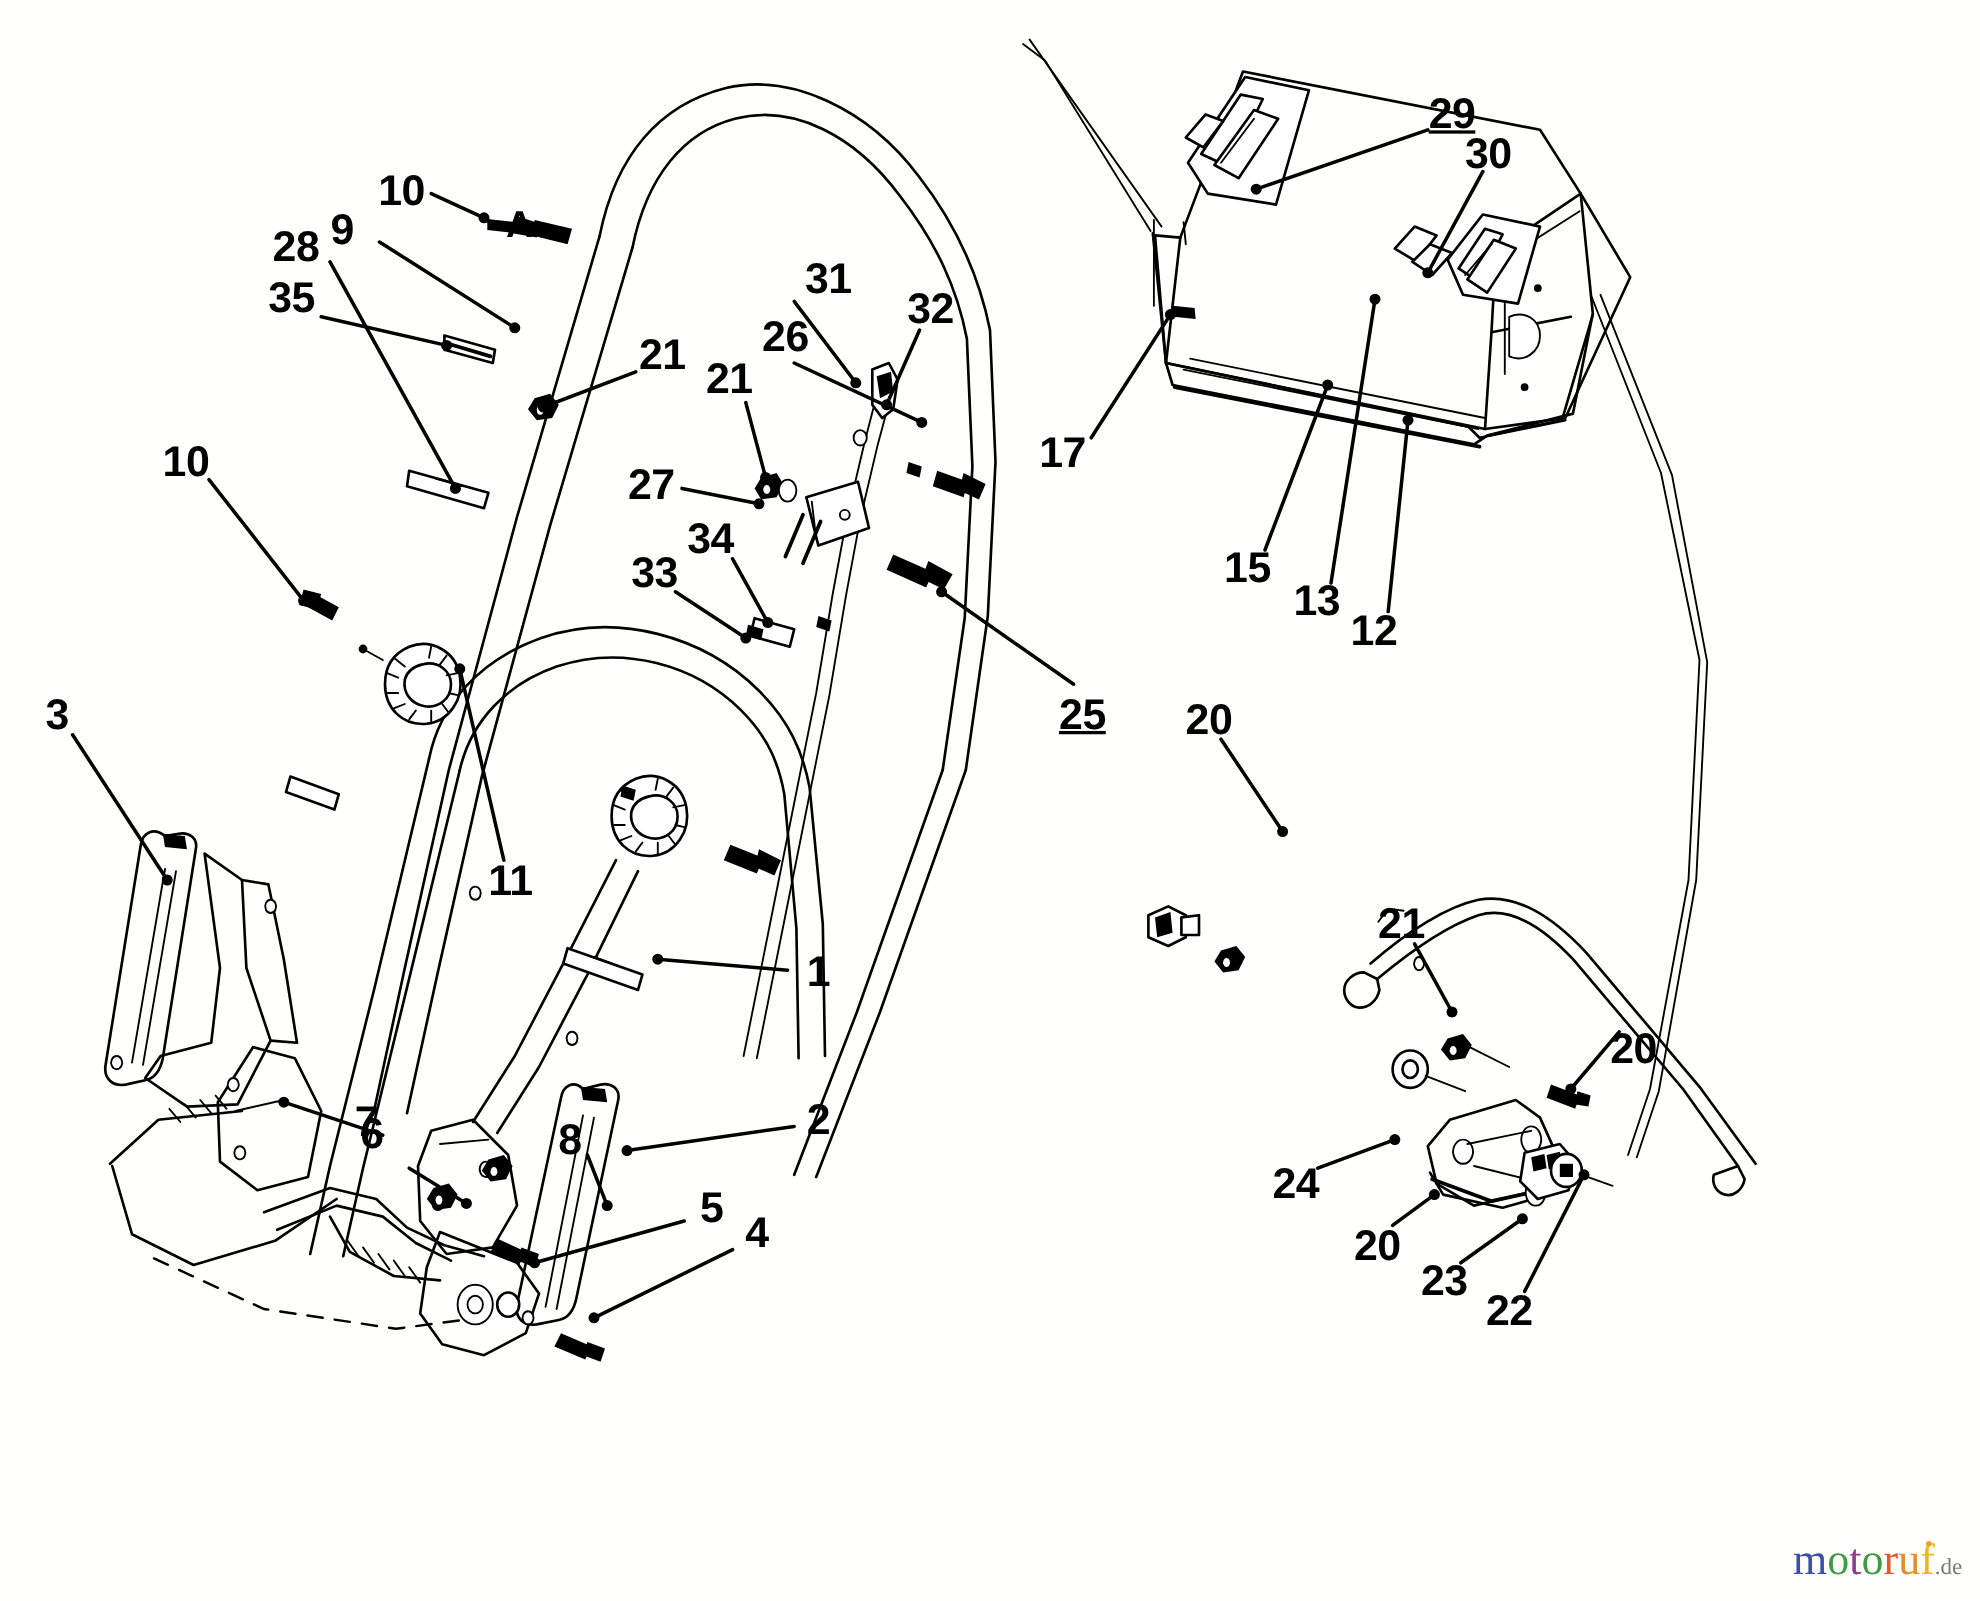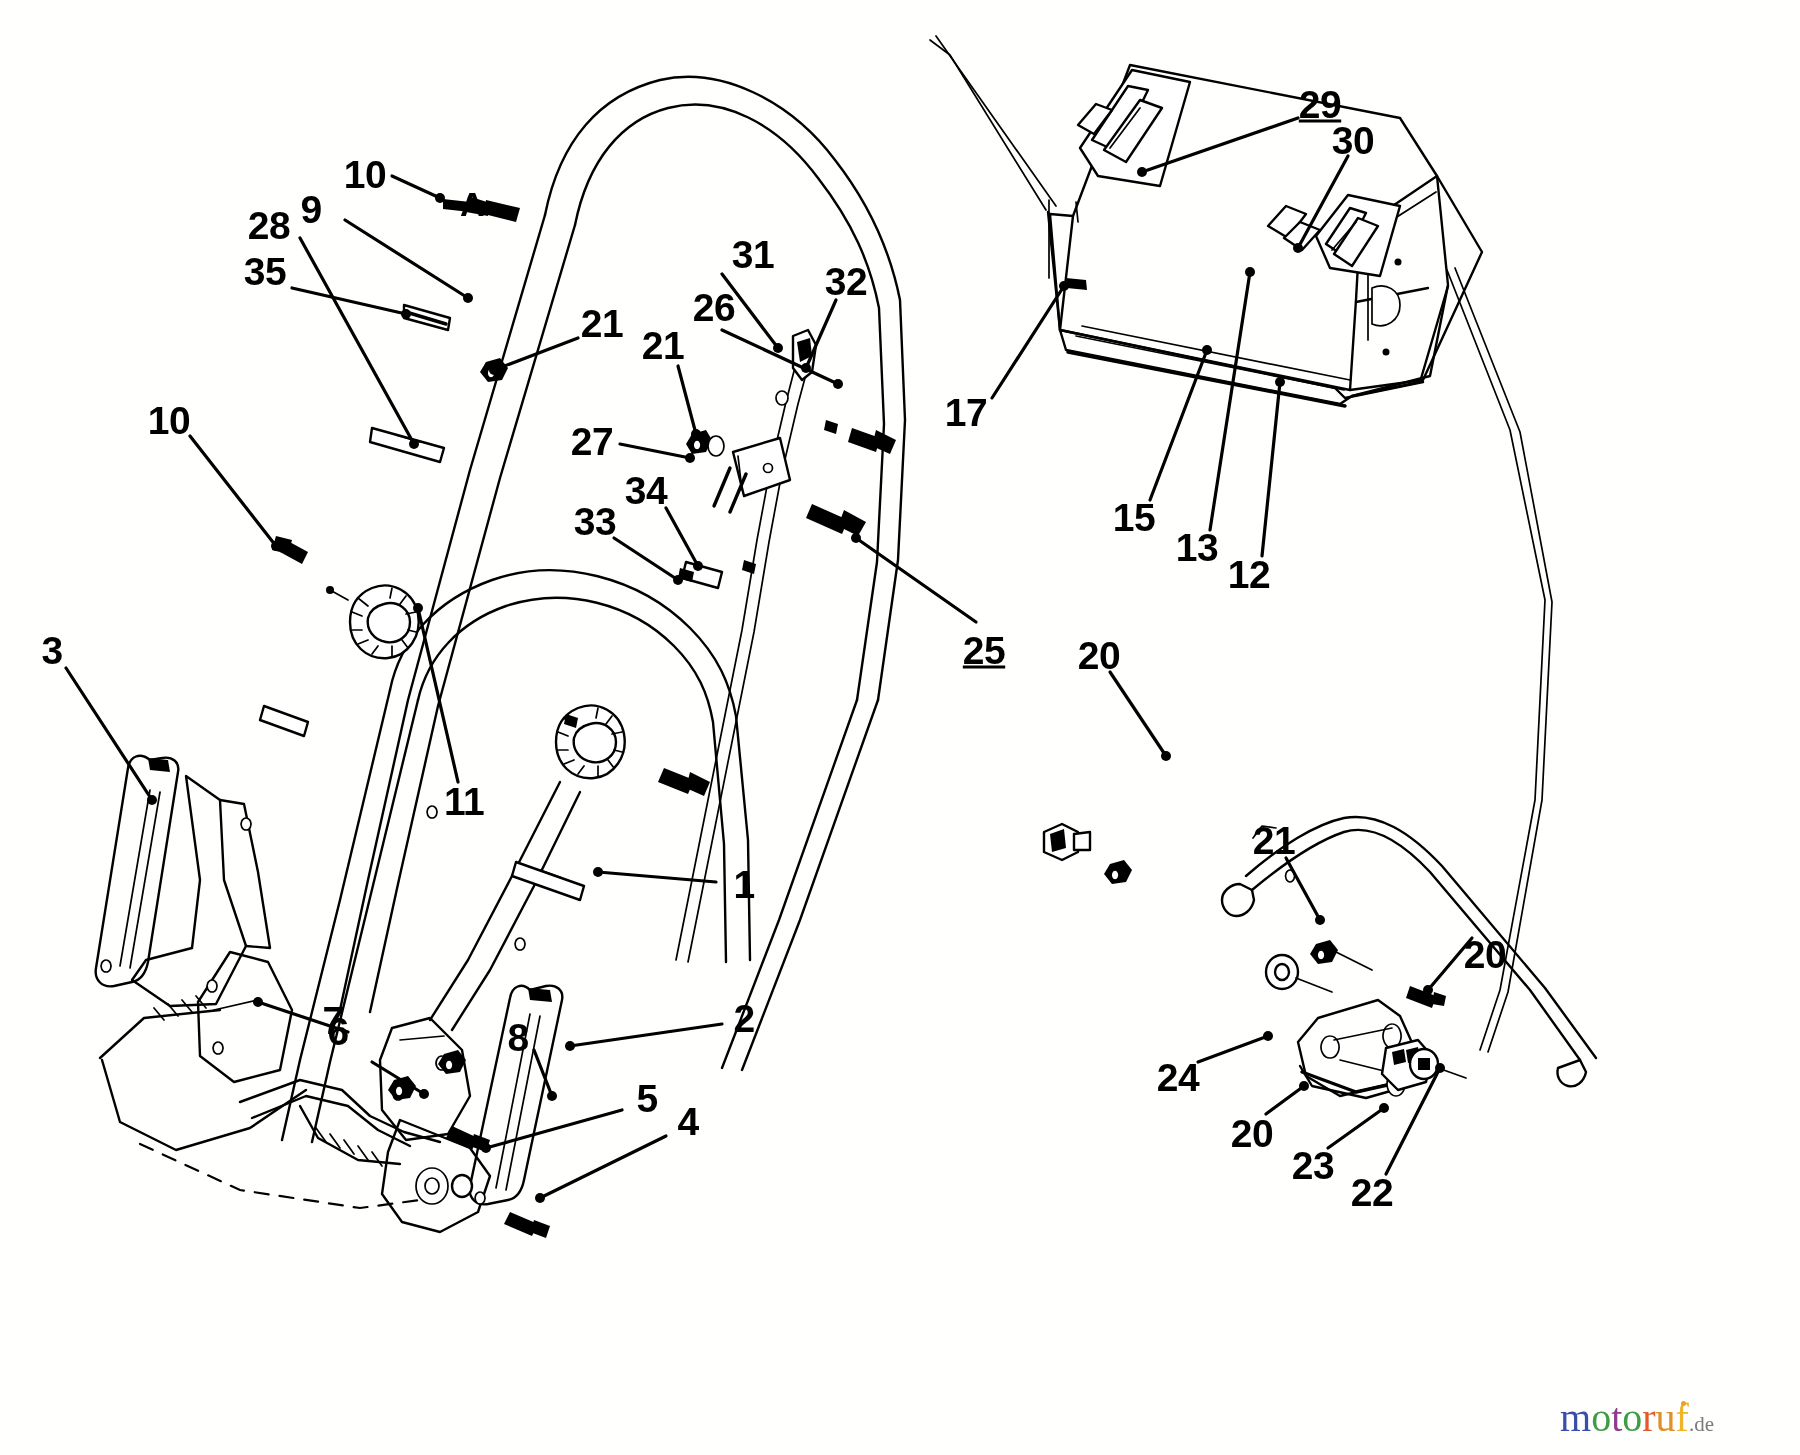--- a/index.html
+++ b/index.html
@@ -13,21 +13,21 @@
     font-size:39px;
     color:#000000;
     line-height:1;
     letter-spacing:-0.5px;
     white-space:nowrap;
     transform:translate(-50%,-50%);
     user-select:none;
   }
   #watermark{
     position:absolute;
-    left:1560px; top:1398px;
+    left:1630px; top:1398px;
     font-family:"Liberation Serif",serif;
     font-size:40px;
     line-height:1;
     white-space:nowrap;
     user-select:none;
   }
   #watermark .l{display:inline-block;}
   #watermark .de{font-size:21px;color:#7a7a7a;letter-spacing:0px;}
   #watermark .dot{position:absolute;left:121px;top:3px;width:5px;height:5px;border-radius:50%;background:#f0a020;}
 </style>

